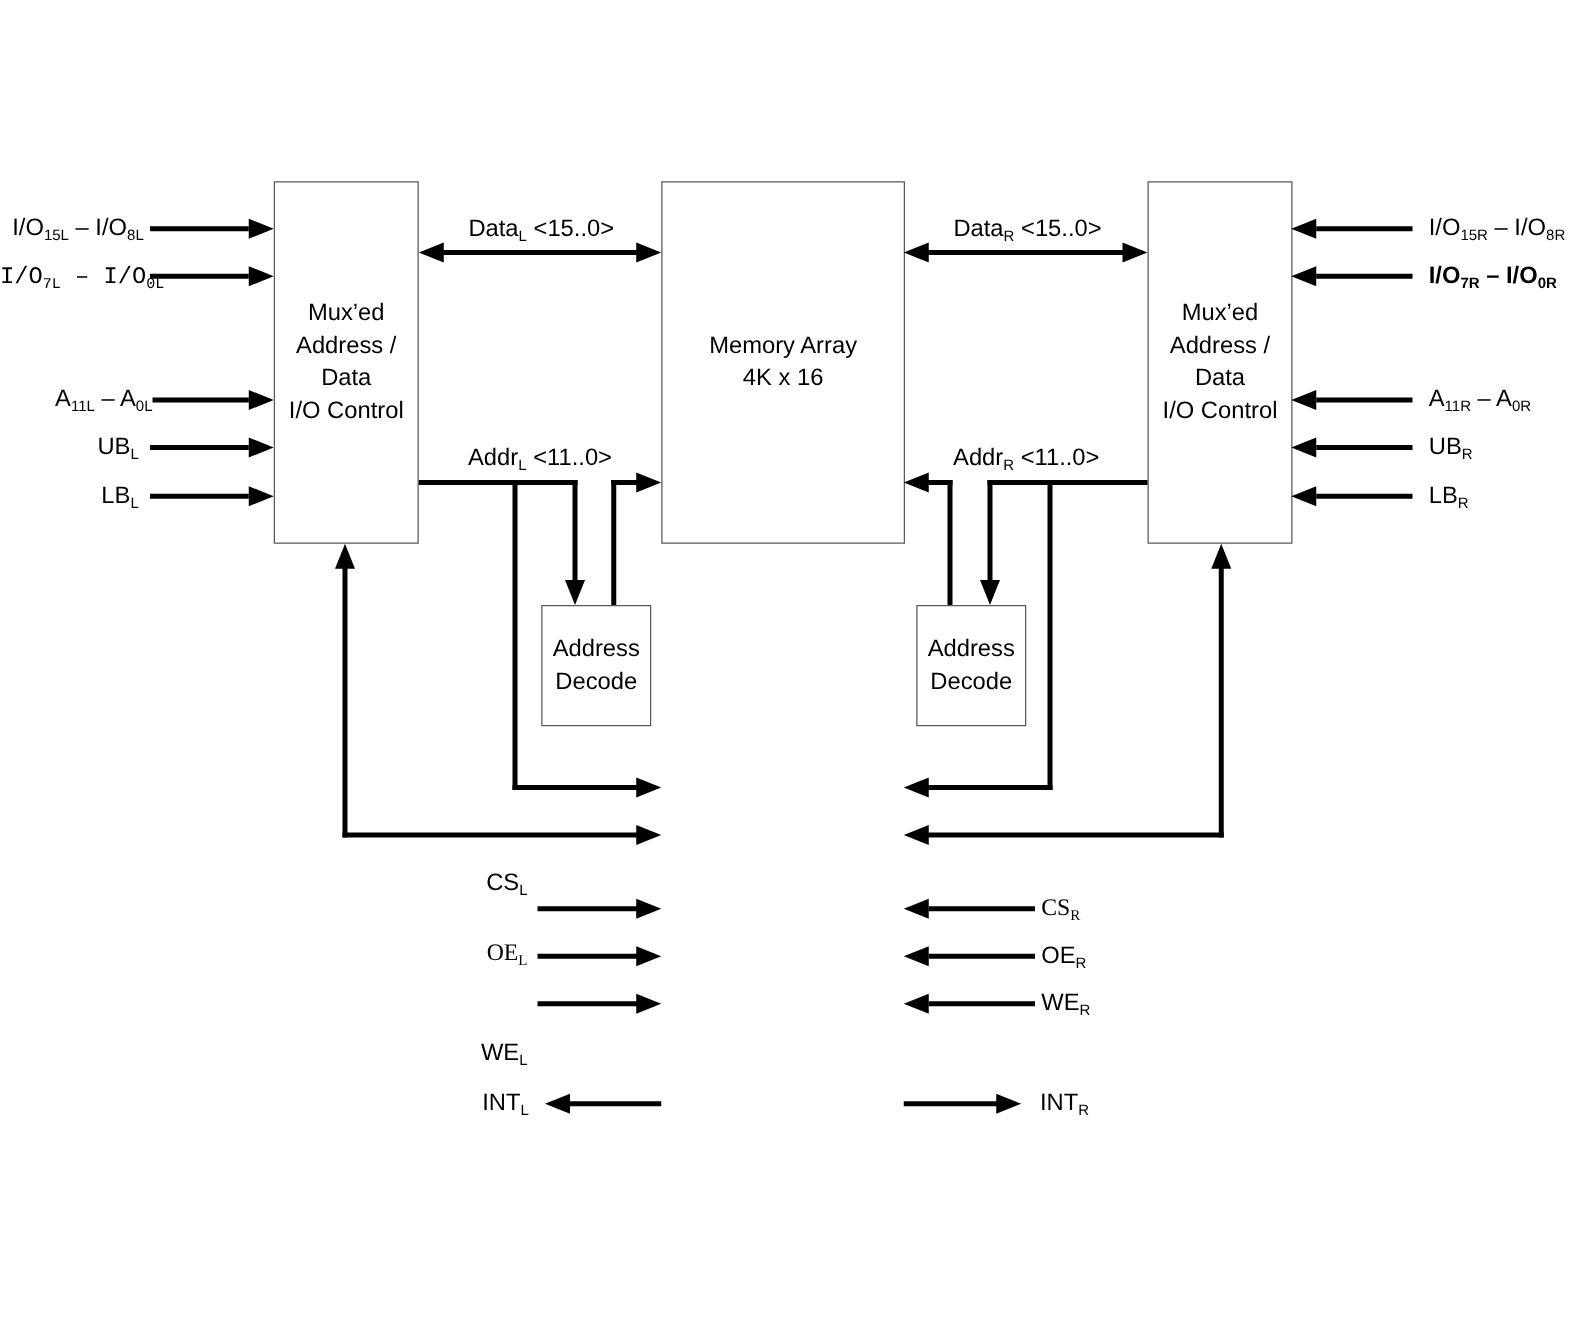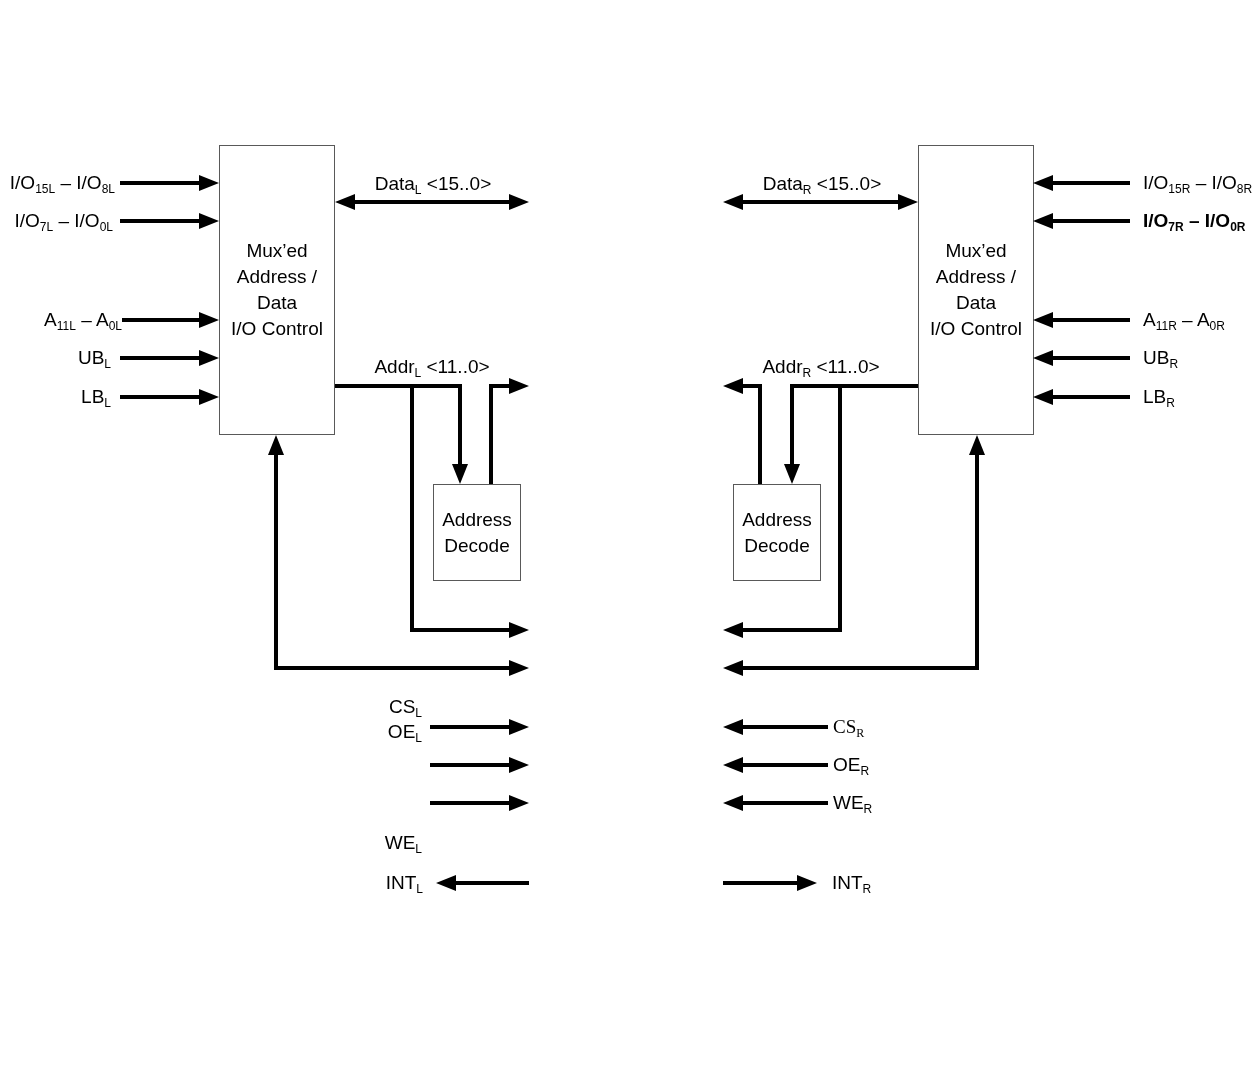--- a/index.html
+++ b/index.html
@@ -32,20 +32,24 @@
 
 <div id="stage">
 
   <div class="block" style="left:219px;top:145px;width:116px;height:290px;">
     <div class="bl">Mux’ed</div>
     <div class="bl">Address /</div>
     <div class="bl">Data</div>
     <div class="bl">I/O Control</div>
   </div>
 
+  <div class="block" style="left:529px;top:145px;width:195px;height:290px;">
+    <div class="bl">Memory Array</div>
+    <div class="bl">4K x 16</div>
+  </div>
 
   <div class="block" style="left:918px;top:145px;width:116px;height:290px;">
     <div class="bl">Mux’ed</div>
     <div class="bl">Address /</div>
     <div class="bl">Data</div>
     <div class="bl">I/O Control</div>
   </div>
 
   <div class="block" style="left:433px;top:484px;width:88px;height:97px;">
     <div class="bl">Address</div>
@@ -144,38 +148,38 @@
   <div class="hl" style="left:743px;top:763px;width:85px;"></div>
   <div class="al" style="left:723px;top:757px;"></div>
 
   <div class="hl" style="left:743px;top:801px;width:85px;"></div>
   <div class="al" style="left:723px;top:795px;"></div>
 
   <div class="hl" style="left:723px;top:881px;width:76px;"></div>
   <div class="ar" style="left:797px;top:875px;"></div>
 
   <div class="lab r" style="left:0;width:115px;top:172px;">I/O<sub>15L</sub> – I/O<sub>8L</sub></div>
-  <div class="lab r" style="left:0;width:113px;top:210px;">I/O<sub>7L</sub> – I/O<sub>0L</sub></div>
+  <div class="lab r" style="left:0;width:113px;top:210px;font-family:Liberation Mono, monospace;">I/O<sub>7L</sub> – I/O<sub>0L</sub></div>
   <div class="lab r" style="left:0;width:122px;top:309px;">A<sub>11L</sub> – A<sub>0L</sub></div>
   <div class="lab r" style="left:0;width:111px;top:347px;">UB<sub>L</sub></div>
   <div class="lab r" style="left:0;width:111px;top:386px;">LB<sub>L</sub></div>
 
   <div class="lab" style="left:1143px;top:172px;text-align:right;">I/O<sub>15R</sub> – I/O<sub>8R</sub></div>
   <div class="lab" style="left:1143px;top:210px;font-weight:bold;">I/O<sub>7R</sub> – I/O<sub>0R</sub></div>
   <div class="lab" style="left:1143px;top:309px;">A<sub>11R</sub> – A<sub>0R</sub></div>
   <div class="lab" style="left:1143px;top:347px;">UB<sub>R</sub></div>
   <div class="lab" style="left:1143px;top:386px;">LB<sub>R</sub></div>
 
   <div class="lab c" style="left:433px;top:173px;">Data<sub>L</sub> &lt;15..0&gt;</div>
   <div class="lab c" style="left:432px;top:356px;">Addr<sub>L</sub> &lt;11..0&gt;</div>
   <div class="lab c" style="left:822px;top:173px;">Data<sub>R</sub> &lt;15..0&gt;</div>
   <div class="lab c" style="left:821px;top:356px;">Addr<sub>R</sub> &lt;11..0&gt;</div>
 
   <div class="lab r" style="left:302px;width:120px;top:696px;">CS<sub>L</sub></div>
-  <div class="lab r" style="left:302px;width:120px;top:721px;">OE<sub>L</sub></div>
+  <div class="lab r" style="left:302px;width:120px;top:752px;font-family:Liberation Serif, serif;">OE<sub>L</sub></div>
   <div class="lab r" style="left:302px;width:120px;top:832px;">WE<sub>L</sub></div>
   <div class="lab r" style="left:303px;width:120px;top:872px;">INT<sub>L</sub></div>
 
   <div class="lab" style="left:833px;top:716px;font-family:Liberation Serif, serif;">CS<sub>R</sub></div>
   <div class="lab" style="left:833px;top:754px;">OE<sub>R</sub></div>
   <div class="lab" style="left:833px;top:792px;">WE<sub>R</sub></div>
   <div class="lab" style="left:832px;top:872px;">INT<sub>R</sub></div>
 
 </div>
 

